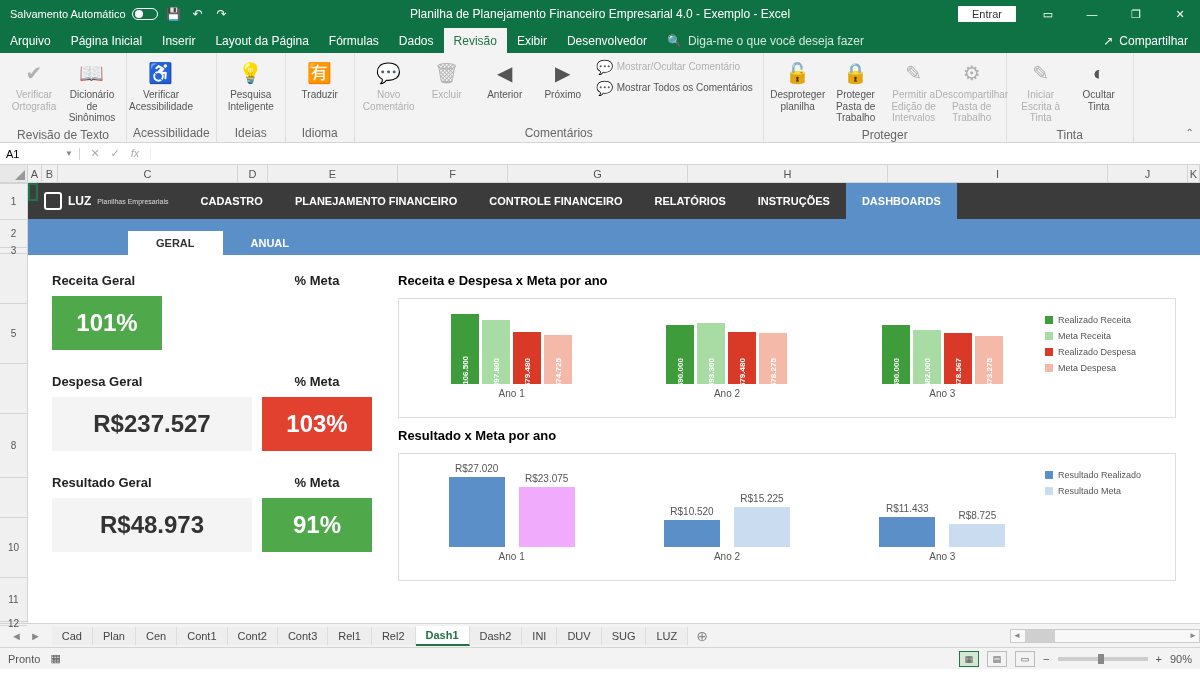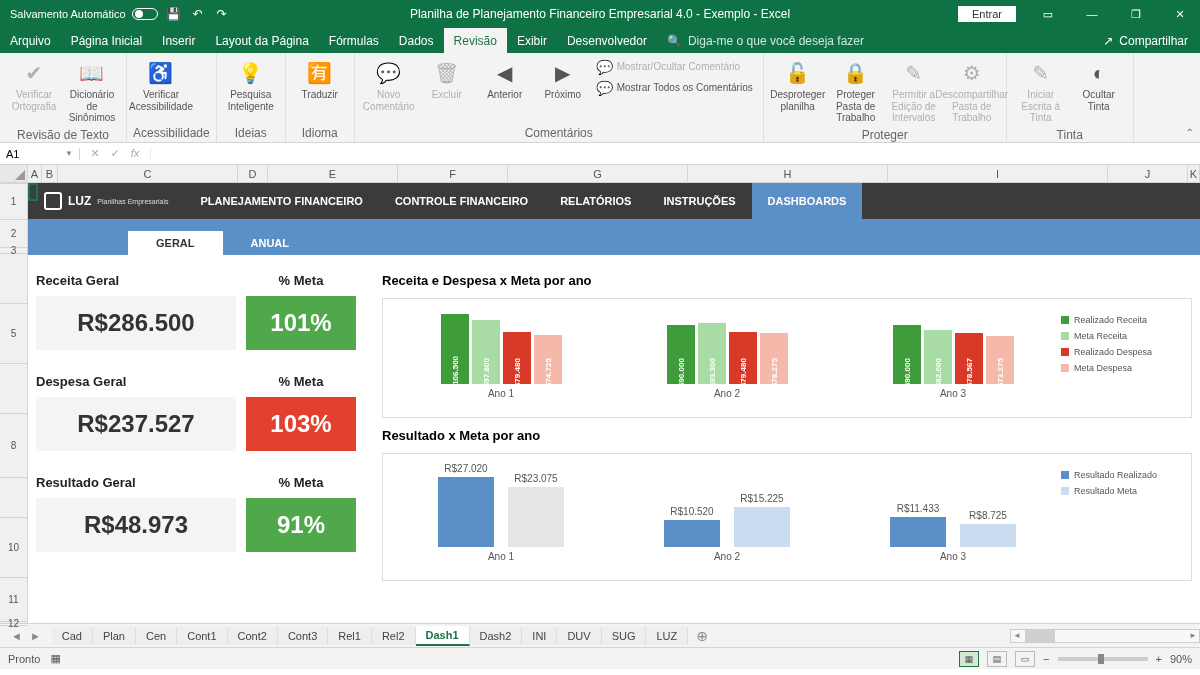--- a/index.html
+++ b/index.html
@@ -60,21 +60,21 @@
 .dashnav { height:36px; background:#3b3b3b; display:flex; align-items:center; color:#fff; font-size:11px; font-weight:bold; }
 .dashnav .logo { padding:0 16px; display:flex; align-items:center; gap:6px; font-size:12px; }
 .dashnav .logo .lmark { width:18px; height:18px; border:2px solid #fff; border-radius:3px; }
 .dashnav .nitem { padding:0 16px; height:36px; display:flex; align-items:center; cursor:pointer; }
 .dashnav .nitem.active { background:#5b8fc7; }
 .subnav { height:36px; background:#5b8fc7; display:flex; align-items:flex-end; padding-left:100px; }
 .subnav .tab { padding:6px 28px; font-size:11px; font-weight:bold; cursor:pointer; color:#fff; }
 .subnav .tab.active { background:#fff; color:#333; }
 
 
-.dash { padding:18px 8px; display:flex; gap:16px; }
+.dash { padding:18px 24px; display:flex; gap:16px; }
 .kpis { width:330px; display:flex; flex-direction:column; gap:8px; }
 .kpi-row { display:flex; gap:10px; }
 .kpi-label { font-size:13px; font-weight:bold; color:#222; }
 .kpi-label.w1 { width:200px; }
 .kpi-label.w2 { width:110px;text-align:center; }
 .kpi-box { background:#f4f4f4; height:54px; display:flex; align-items:center; justify-content:center; font-size:24px; font-weight:bold; color:#333; }
 .kpi-box.w1 { width:200px; }
 .kpi-meta { width:110px; height:54px; display:flex; align-items:center; justify-content:center; font-size:24px; font-weight:bold; color:#fff; }
 .kpi-meta.green { background:#4fa94a; }
 .kpi-meta.red { background:#e2412f; }
@@ -307,39 +307,39 @@
     </div>
   <div class="sheet">
     <div class="cell-marker"></div>
 
     <div class="dashnav" id="dashnav">
       <div class="logo">
         <span class="lmark"></span>
         <span>LUZ</span>
         <span style="font-size:7px;font-weight:normal;opacity:.8">Planilhas Empresariais</span>
       </div>
+    <div class="nitem">CADASTRO</div>
         <div class="nitem">PLANEJAMENTO FINANCEIRO</div>
         <div class="nitem">CONTROLE FINANCEIRO</div>
         <div class="nitem">RELATÓRIOS</div>
         <div class="nitem">INSTRUÇÕES</div>
         <div class="nitem active">DASHBOARDS</div>
       </div>
     <div class="subnav" id="subnav">
         <div class="tab active">GERAL</div>
         <div class="tab">ANUAL</div>
       </div>
 
     <div class="dash">
       <div class="kpis" id="kpis">
           <div class="kpi-row">
             <div class="kpi-label w1">Receita Geral</div>
             <div class="kpi-label w2">% Meta</div>
           </div>
           <div class="kpi-row">
-            <div class="kpi-box w1">R$286.500</div>
             <div class="kpi-meta green">101%</div>
           </div>
           <div style="height: 8px;"></div>
           <div class="kpi-row">
             <div class="kpi-label w1">Despesa Geral</div>
             <div class="kpi-label w2">% Meta</div>
           </div>
           <div class="kpi-row">
             <div class="kpi-box w1">R$237.527</div>
             <div class="kpi-meta red">103%</div>
@@ -418,21 +418,21 @@
             </div>
         </div>
         <div class="chart-title">Resultado x Meta por ano</div>
         <div class="chart-box c2">
           <div class="chart-area" id="chart2area">
               <div class="year-group">
                 <div class="bars2">
                   <div class="bar2" style="height: 70px; background: rgb(91, 143, 199);">
                     <span class="tlbl">R$27.020</span>
                   </div>
-                  <div class="bar2" style="height: 60px; background: #e5e5e5;">
+                  <div class="bar2" style="height: 60px; background: #f0abfc;">
                     <span class="tlbl">R$23.075</span>
                   </div>
                 </div>
                 <div class="ylabel">Ano 1</div>
               </div>
               <div class="year-group">
                 <div class="bars2">
                   <div class="bar2" style="height: 27px; background: rgb(91, 143, 199);">
                     <span class="tlbl">R$10.520</span>
                   </div>

